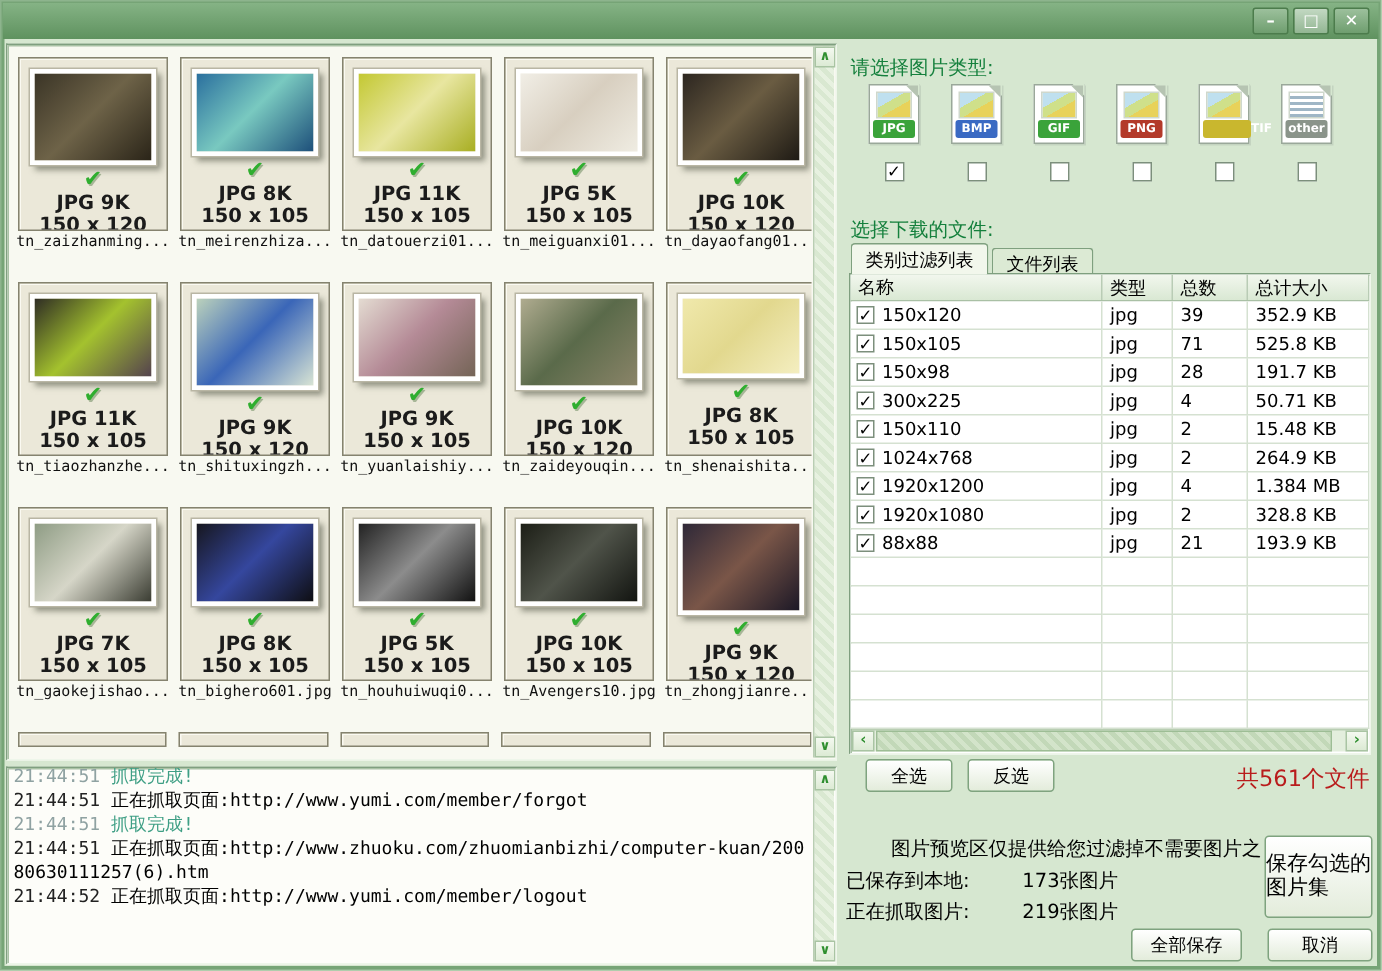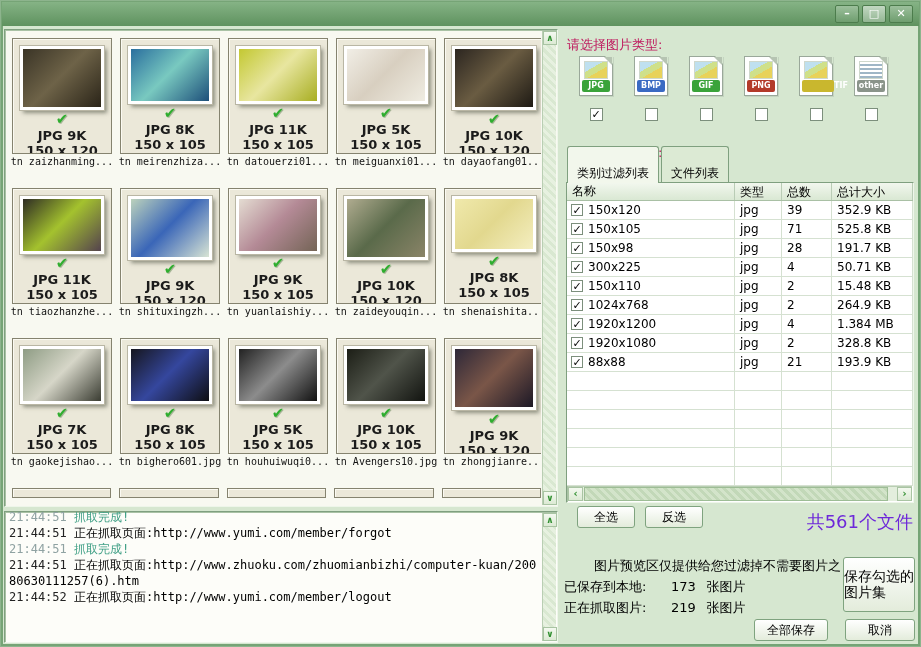--- a/index.html
+++ b/index.html
@@ -71,21 +71,21 @@
   .log-lines { position:absolute; left:4px; top:-3px; right:18px; bottom:2px; overflow:hidden;
     font-family:"DejaVu Sans Mono",monospace; font-size:12px; line-height:16px;
     word-break:break-all; }
   .logline .time { color:#8fa2a2; }
   .logline.done .msg { color:#3f9f85; }
   .logline.fetch .time { color:#222; }
   .logline.fetch .msg { color:#000; }
 
   
   .right-col { position:absolute; left:564px; top:29px; width:353px; height:614px; }
-  .rc-label { position:absolute; left:3px; font-size:13px; color:#be185d; }
+  .rc-label { position:absolute; left:3px; font-size:13px; color:#15803d; }
 
   .ftypes { position:absolute; left:15px; top:27px; display:flex; }
   .ftblock { width:34px; margin-right:21px; display:flex; flex-direction:column; align-items:center; }
   .fticon { position:relative; width:34px; height:40px; background:#fff;
     border:1px solid #9aa89a; box-shadow:1px 1px 0 #c4d4c0; }
   .fticon .fold { position:absolute; right:-1px; top:-1px; width:0; height:0;
     border-left:8px solid transparent; border-top:8px solid #d6e7d0; }
   .fticon .fold:after { content:""; position:absolute; left:-9px; top:-7px; width:0; height:0;
     border-left:8px solid transparent; border-top:8px solid #b6c4b2; }
   .ft-art { position:absolute; left:4px; top:4px; width:24px; height:18px;
@@ -95,21 +95,21 @@
   .ft-band { position:absolute; left:2px; right:2px; bottom:3px; height:12px;
     color:#fff; font-size:8px; font-weight:bold; text-align:center; line-height:12px;
     border-radius:2px; letter-spacing:0; }
   .ft-cb { margin-top:12px; }
 
   .cb { width:13px; height:13px; background:#fff; border:1px solid #7c8f7c;
     font-size:11px; line-height:11px; text-align:center; font-weight:bold; color:#000;
     display:inline-block; }
 
   .tabs { position:absolute; left:3px; top:133px; height:21px; display:flex; align-items:flex-end; }
-  .tab { font-size:12px; padding:18px 9px; border:1px solid #7fa07f; border-bottom:none;
+  .tab { font-size:12px; padding:2px 9px; border:1px solid #7fa07f; border-bottom:none;
     background:#dcead4; border-radius:3px 3px 0 0; margin-right:2px; height:18px; }
   .tab.active { background:#f2f7ec; height:21px; position:relative; z-index:3; }
 
   .table-panel { position:absolute; left:2px; top:153px; width:348px; height:321px;
     background:#fff; overflow:hidden; }
   .thead { display:flex; height:18px;
     background:linear-gradient(#f2f7ee,#d9e8d3); border-bottom:1px solid #a9c0a5;
     font-size:12px; color:#000; }
   .thead span { padding:1px 0 0 5px; border-right:1px solid #b9ccb5; }
   .trow { display:flex; height:19px; font-size:12px; color:#000; background:#fff; }
@@ -117,34 +117,34 @@
     padding:2px 0 0 5px; overflow:hidden; white-space:nowrap; }
   .c-name { width:168px; display:flex; align-items:center; gap:5px; padding-top:0 !important; }
   .c-type { width:47px; } .c-count { width:50px; } .c-size { flex:1; }
   .c-name .cb { width:12px; height:12px; margin-left:-1px; flex:none; }
 
   .gbtn { position:absolute; height:22px; background:linear-gradient(#ffffff,#e3ecdb);
     border:1px solid #7fa37f; border-radius:3px; font-size:12px; color:#000;
     text-align:center; line-height:20px; cursor:default;
     font-family:"DejaVu Sans",sans-serif; }
 
-  .selrow .total { position:absolute; right:4px; top:4px; font-size:18px; color:#6d28d9; }
+  .selrow .total { position:absolute; right:4px; top:4px; font-size:15px; color:#b91c1c; }
 
   .spinbox { position:absolute; left:78px; top:0; width:58px; height:21px; display:flex;
     border:1px solid #7fa37f; background:#fff; }
   .spinval { flex:1; font-size:12px; padding:3px 0 0 4px; }
   .spinarrows { width:15px; display:flex; flex-direction:column;
     border-left:1px solid #a9c4a3; background:linear-gradient(#f4f9f0,#dcead4); }
   .spinarrows span { flex:1; font-size:6px; line-height:9px; text-align:center; color:#2f8f2f; }
 
   .inforow { position:absolute; left:0; top:528px; width:353px; height:58px; font-size:13px; }
   .notice { padding-left:30px; white-space:nowrap; overflow:hidden; }
   .cntline { margin-top:3px; }
   .cntline .lbl { display:inline-block; }
-  .cntline .num { display:inline-block; width:46px; text-align:center; margin-left:14px; }
+  .cntline .num { display:inline-block; width:46px; text-align:right; margin-left:14px; }
   .savechk { position:absolute; right:2px; top:0; width:72px; height:55px;
     background:linear-gradient(#ffffff,#e3ecdb); border:1px solid #7fa37f; border-radius:3px;
     font-size:14px; color:#000; text-align:left; padding-top:10px; line-height:16px; }
 </style>
 </head>
 <body>
 
 <div class="window">
 
   <div class="titlebar">

